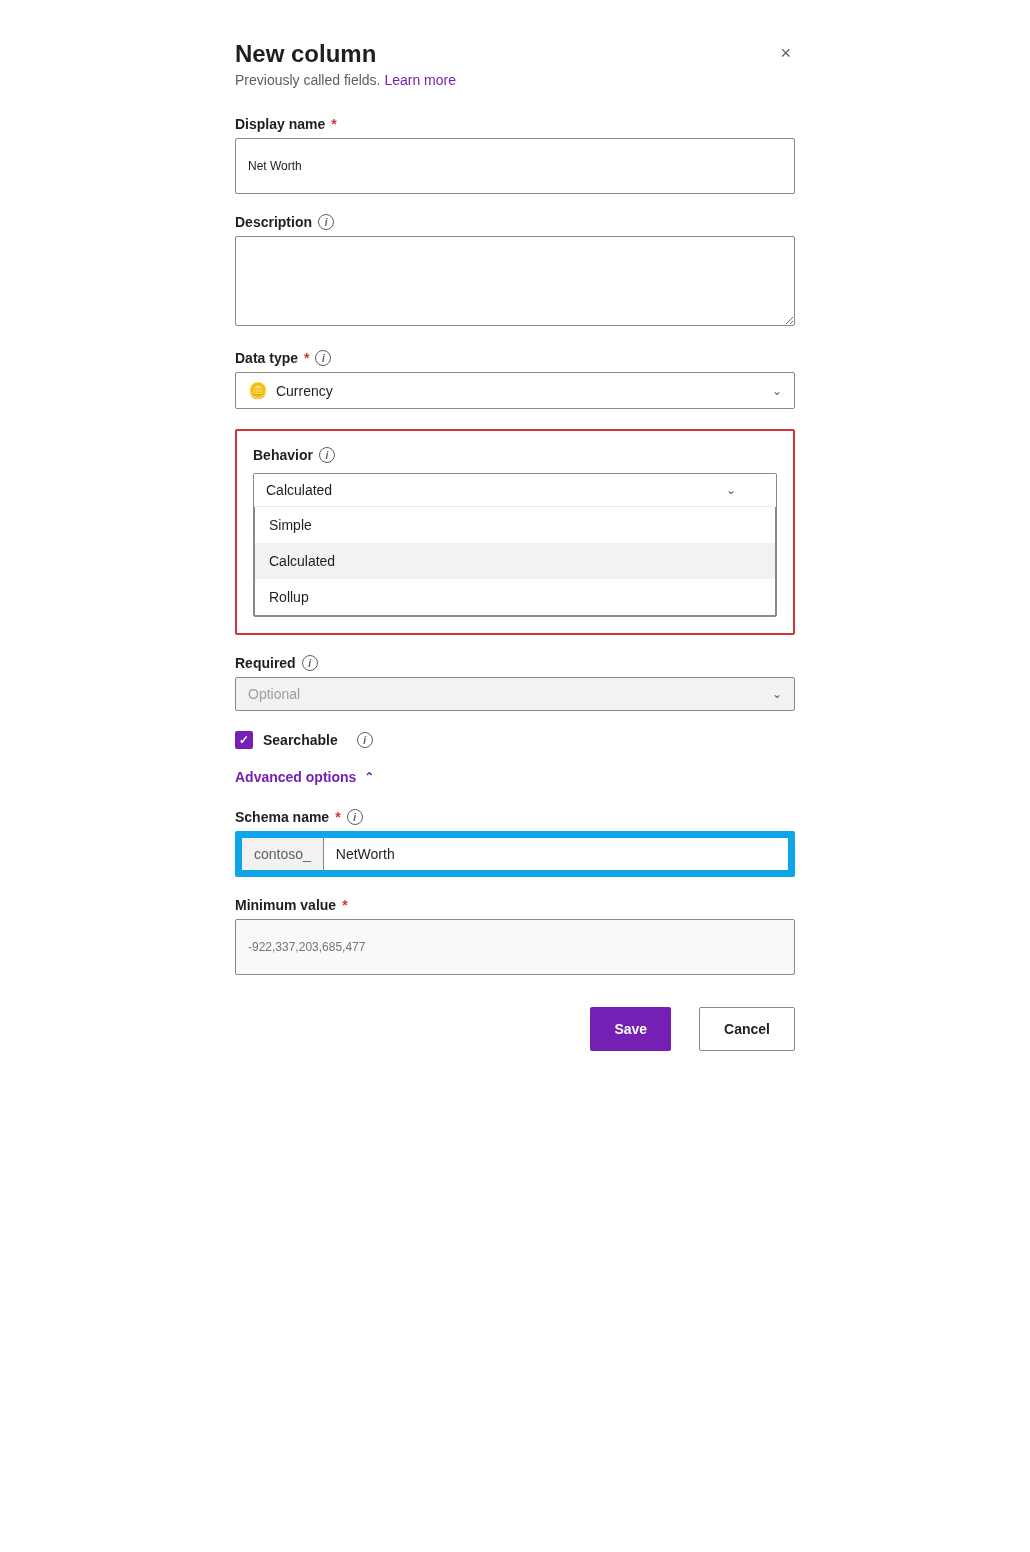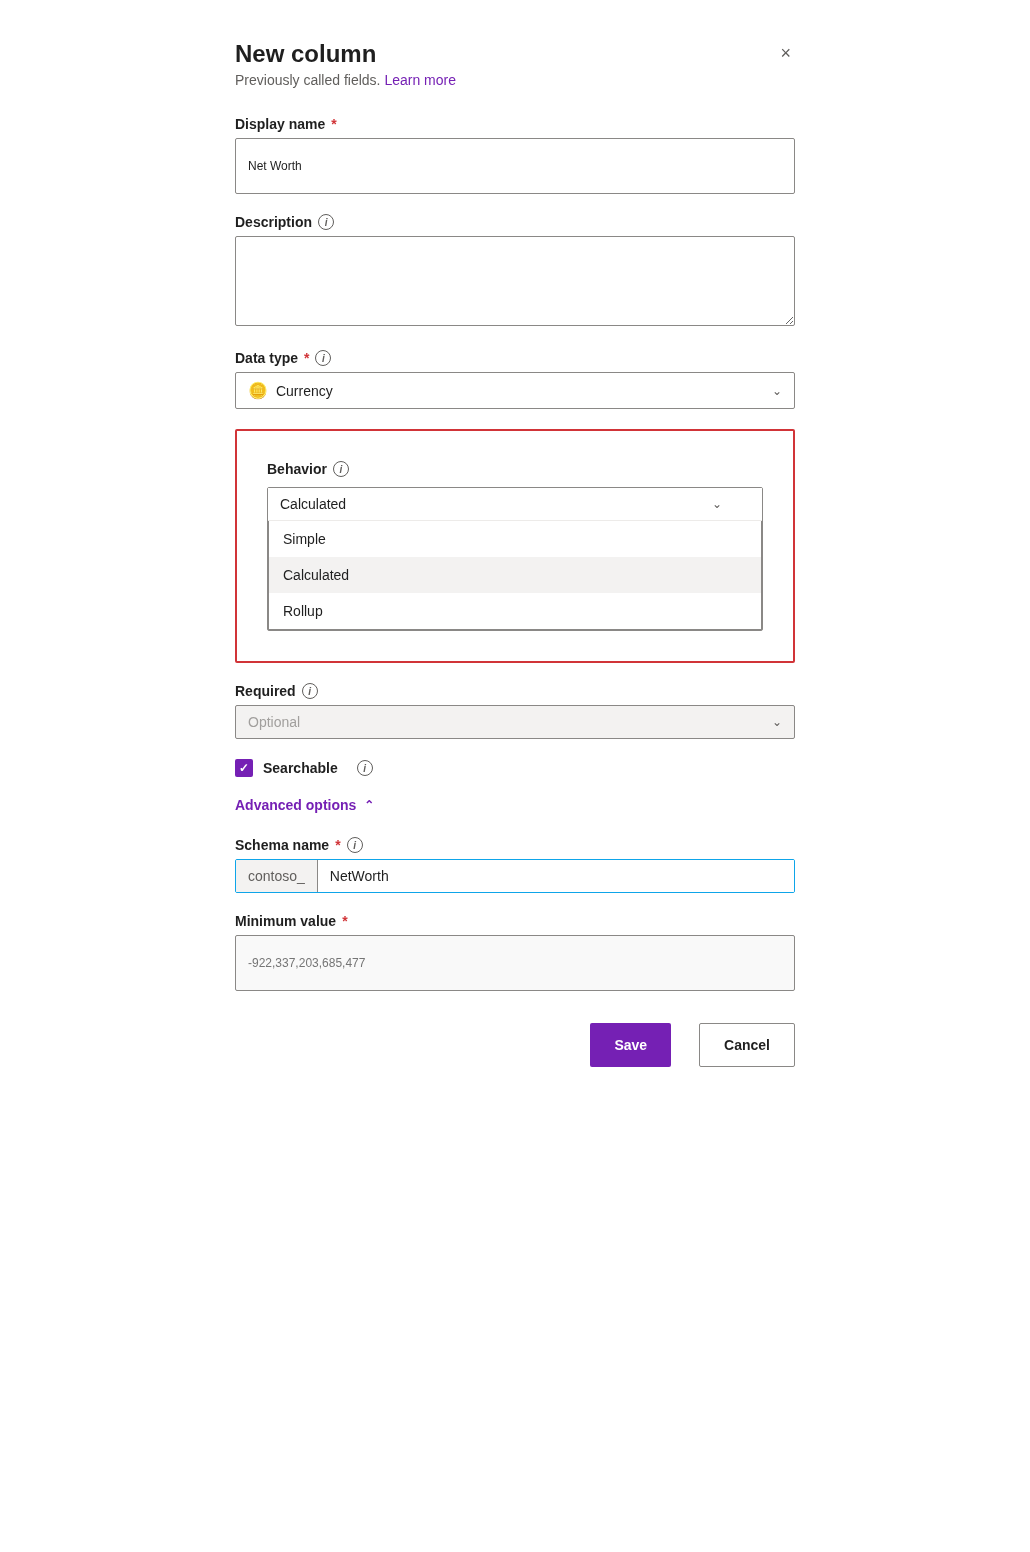--- a/index.html
+++ b/index.html
@@ -119,21 +119,21 @@
       top: 50%;
       transform: translateY(-50%);
       font-size: 12px;
       color: #605e5c;
       pointer-events: none;
     }
     
     .behavior-section {
       border: 2px solid #d13438;
       border-radius: 2px;
-      padding: 30px;
+      padding: 16px;
       margin-bottom: 20px;
     }
     .behavior-dropdown-open {
       border: 1px solid #8a8886;
       border-radius: 2px;
       overflow: visible;
       position: relative;
     }
     .behavior-selected {
       padding: 8px 40px 8px 12px;
@@ -205,21 +205,21 @@
       background: none;
       border: none;
       padding: 0;
     }
     .chevron-up {
       font-size: 12px;
     }
     
     .schema-input-group {
       display: flex;
-      border: 1px solid #0ea5e9;
+      border: 7px solid #0ea5e9;
       border-radius: 2px;
       overflow: hidden;
       width: 100%;
     }
     .schema-prefix {
       padding: 8px 12px;
       font-size: 14px;
       color: #605e5c;
       background: #f3f2f1;
       border-right: 1px solid #8a8886;

